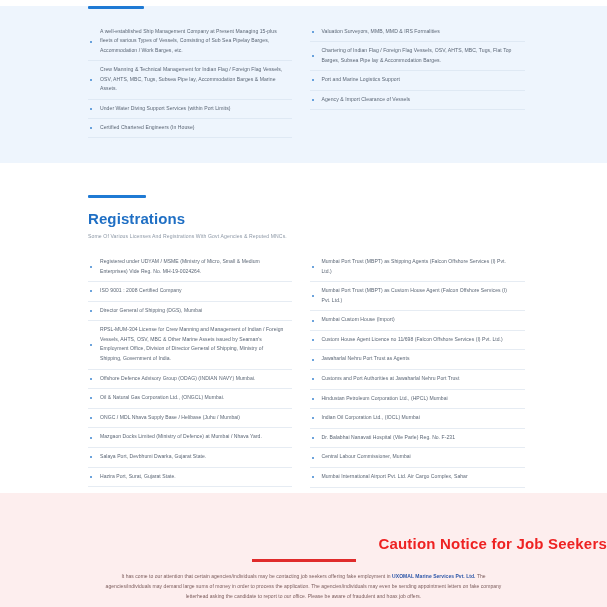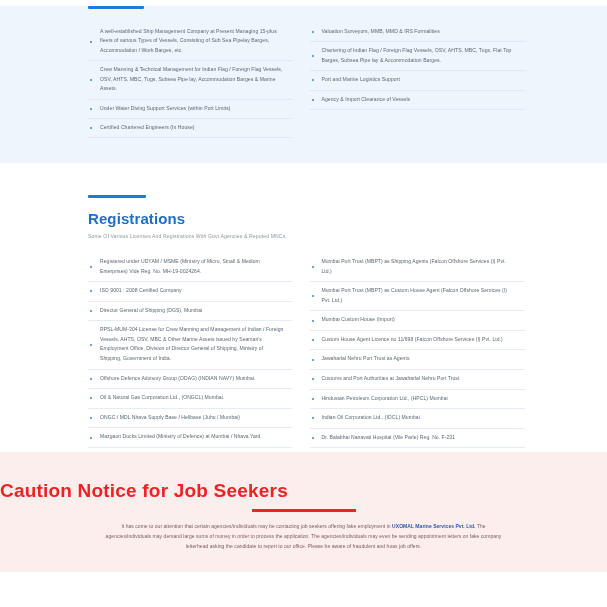--- a/index.html
+++ b/index.html
@@ -63,21 +63,21 @@
     width: 2px; height: 2px;
     margin-top: -1px;
     background: #3d86d0;
     border-radius: 50%;
   }
 
   
   .reg-section {
     background: #ffffff;
     padding: 26px 0 20px 0;
-    height: 289px;
+    height: 330px;
     position: relative;
   }
   .reg-title {
     font-size: 15px;
     color: #1f6fc4;
     font-weight: 700;
     margin: 12px 0 0 18px;
     letter-spacing: .1px;
   }
   .reg-sub {
@@ -111,25 +111,25 @@
   }
 
   
   .caution-section {
     background: #fdeeee;
     height: 120px;
     padding-top: 2px;
     position: relative;
   }
   .caution-title {
-    text-align: left;
+    text-align: right;
     color: #ee2222;
-    font-size: 19px;
+    font-size: 15px;
     font-weight: 700;
-    margin-top: 26px;
+    margin-top: 40px;
     letter-spacing: .2px;
   }
   .caution-rule {
     width: 104px;
     height: 2.5px;
     background: #e02b2b;
     margin: 7px auto 0 auto;
   }
   .caution-body {
     width: 397px;

